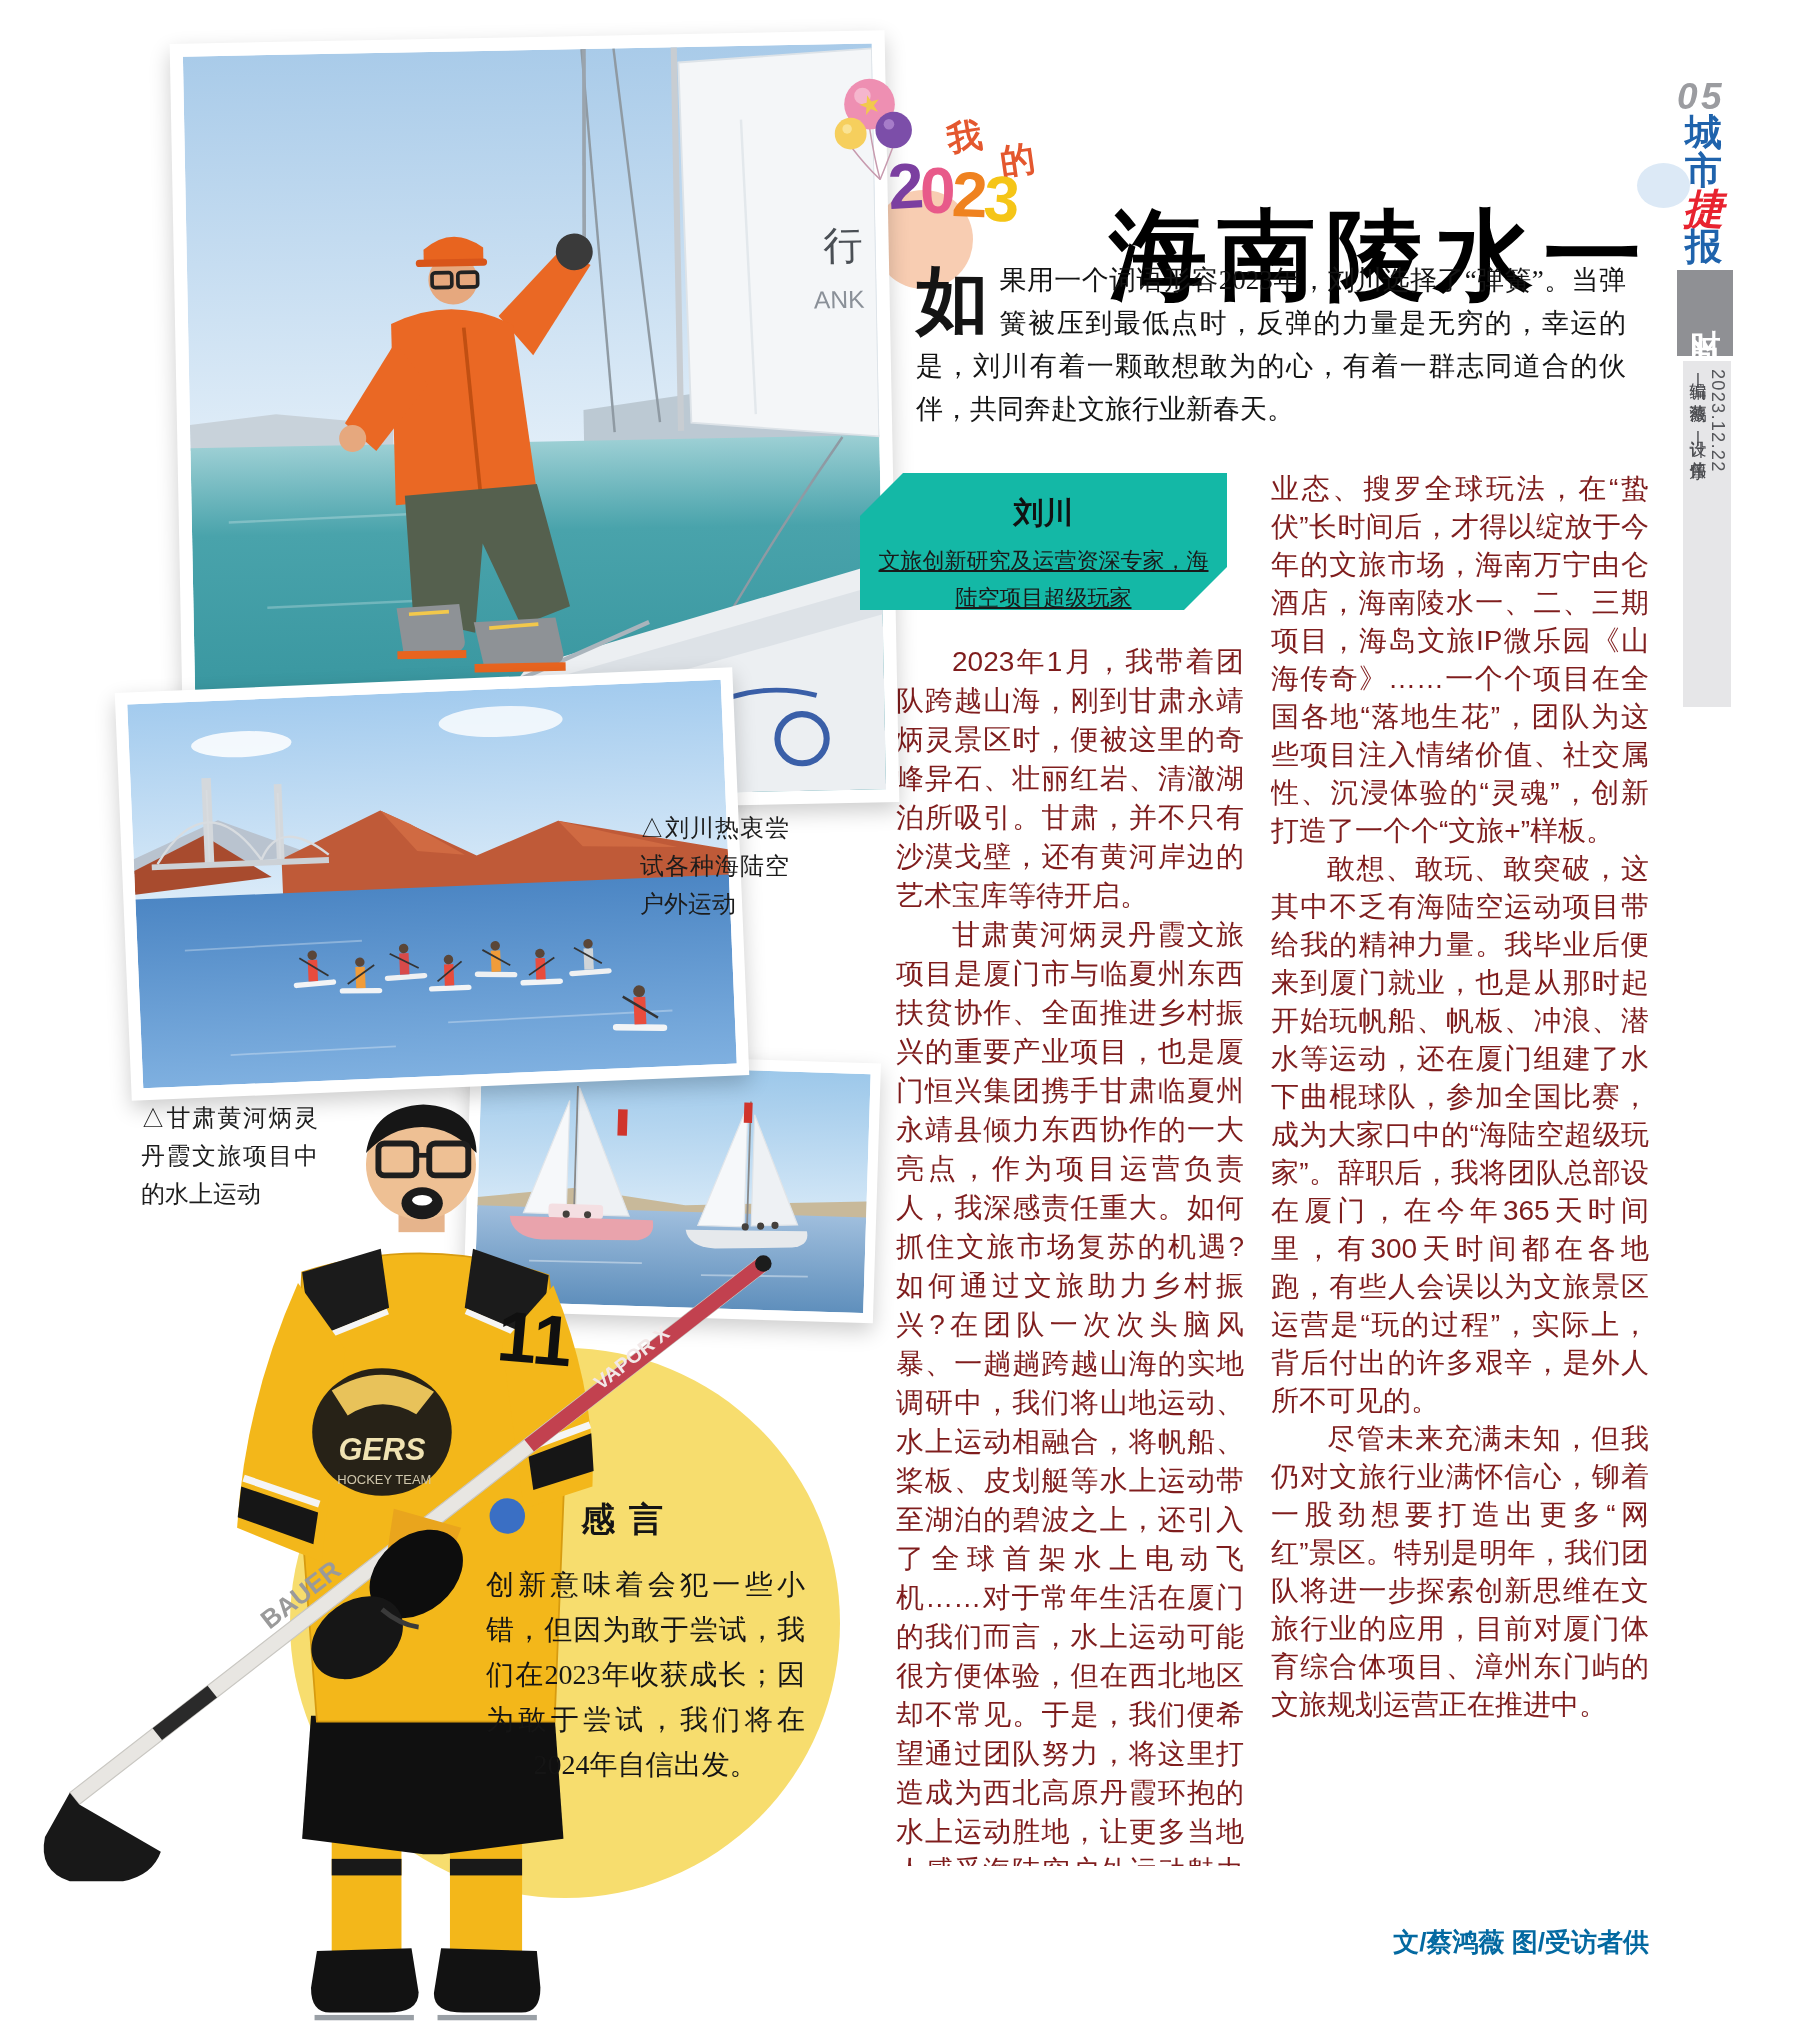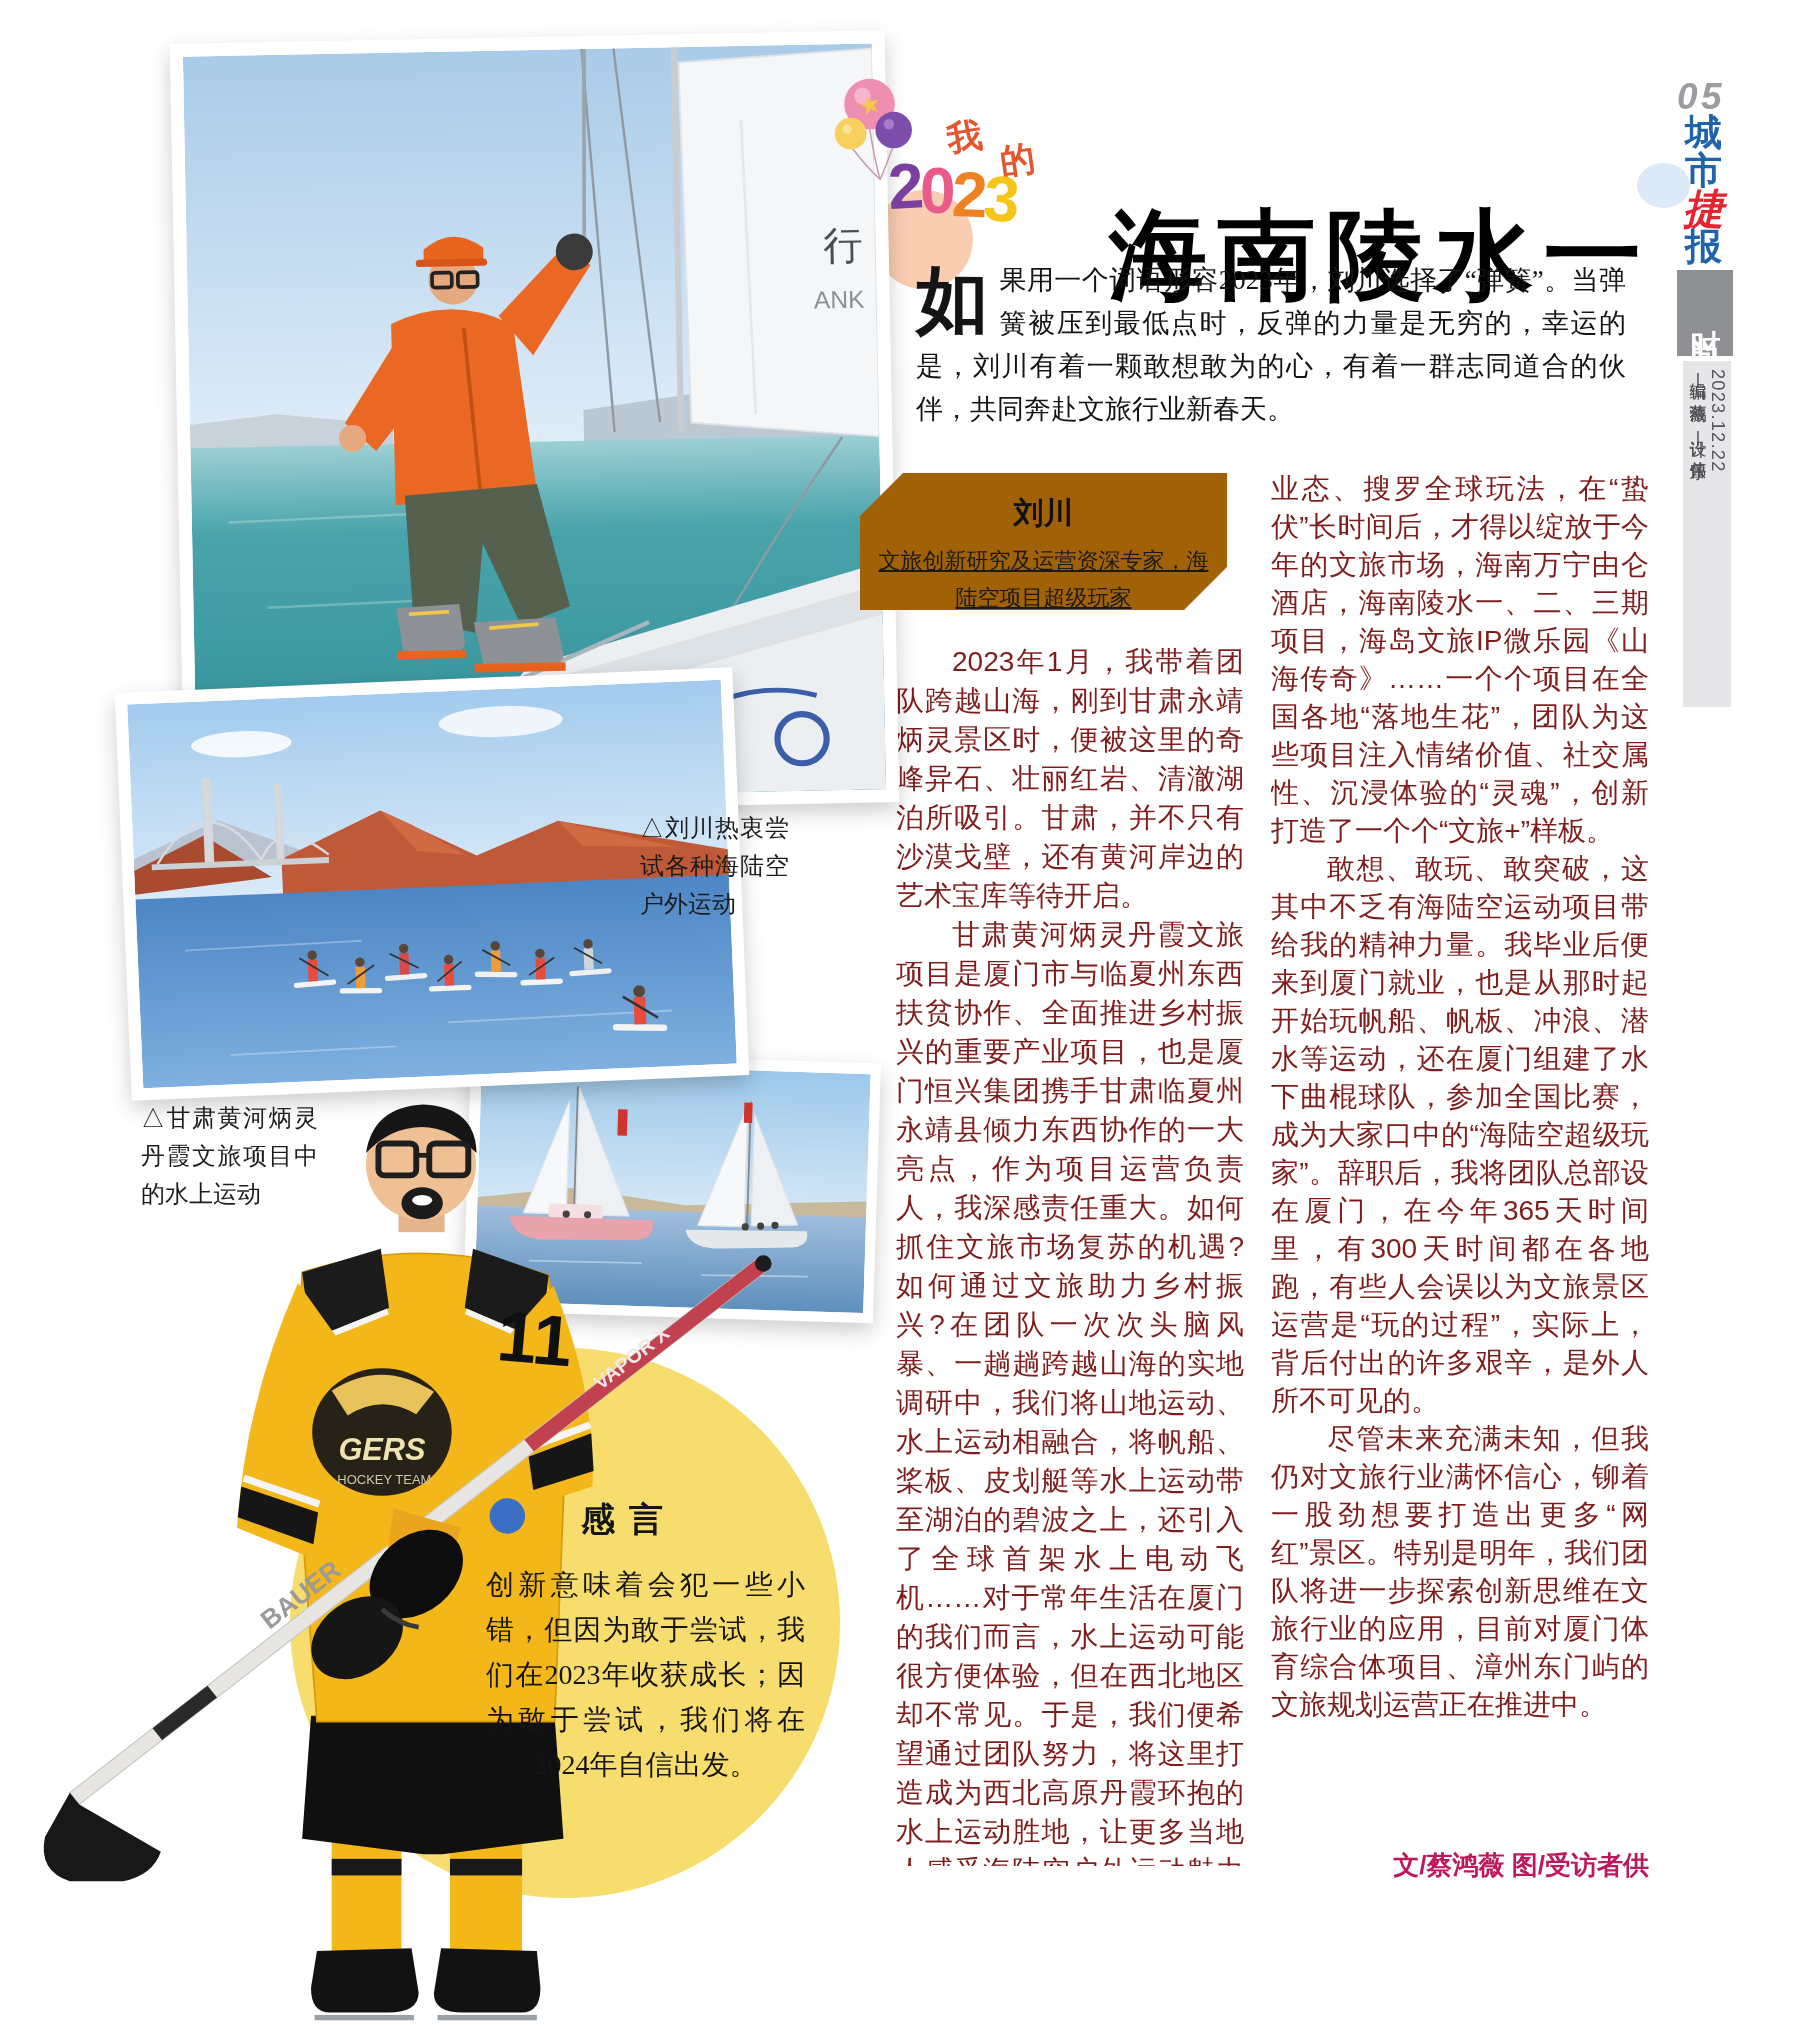--- a/index.html
+++ b/index.html
@@ -40,35 +40,35 @@
 
   
   .headline{position:absolute;left:1109px;top:125px;font-size:98px;font-weight:900;
             letter-spacing:10.6px;color:#000;z-index:4;white-space:nowrap;}
   .intro{position:absolute;left:916px;top:259px;width:710px;font-size:27px;line-height:43px;
          text-align:justify;color:#141414;z-index:4;}
   .dropcap{float:left;font-size:73px;line-height:83px;font-weight:600;padding:0 10.6px 0 0;
            font-family:"Liberation Serif",serif;}
 
   
-  .profile{position:absolute;left:860px;top:473px;width:367px;height:137px;background:#a16207;
+  .profile{position:absolute;left:860px;top:473px;width:367px;height:137px;background:#14b8a6;
            clip-path:polygon(43px 0,100% 0,100% calc(100% - 43px),calc(100% - 43px) 100%,0 100%,0 43px);
            z-index:4;text-align:center;}
   .profile .name{margin-top:20px;font-size:30px;font-weight:700;font-family:"Liberation Serif",serif;}
   .profile .desc{margin:8.3px auto 0;width:331px;font-size:22px;line-height:37px;
                  font-family:"Liberation Serif",serif;color:#1a1a1a;text-decoration:underline;}
 
   
   .col{position:absolute;font-size:28px;line-height:39px;text-align:justify;color:#7f1d1d;overflow:hidden;}
   .col p{margin:0;text-indent:2em;}
   .col-left{left:896px;top:642px;width:348px;height:1224px;}
   .col-right{left:1271px;top:470px;width:378px;height:1452px;line-height:38px;}
   .col-right p:first-child{text-indent:0;}
-  .credit{position:absolute;left:1271px;top:1848px;width:378px;text-align:right;
-          font-size:26px;font-weight:700;color:#be185d;}
+  .credit{position:absolute;left:1271px;top:1925px;width:378px;text-align:right;
+          font-size:26px;font-weight:700;color:#0369a1;}
 
   
   .caption{position:absolute;font-family:"Liberation Serif",serif;font-size:24px;line-height:38px;
            color:#1c1c1c;z-index:4;text-align:justify;}
   .cap-sailing{left:640px;top:809px;width:149px;}
   .cap-paddle{left:141px;top:1099px;width:177px;}
 
   
   .testi-title{position:absolute;left:558px;top:1497px;width:142px;text-align:center;
                font-size:34px;font-weight:700;letter-spacing:14px;z-index:4;

